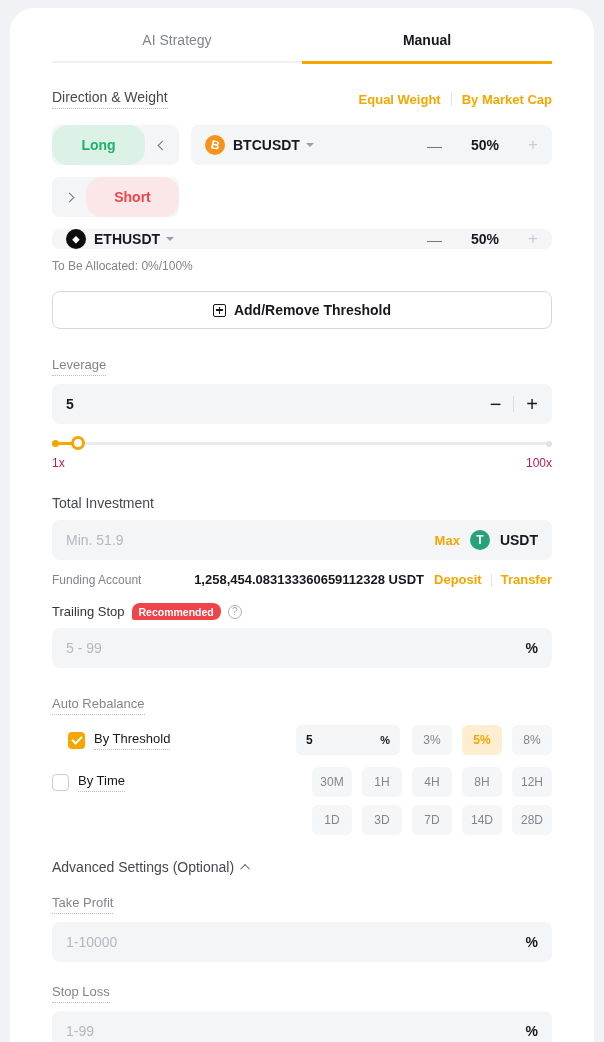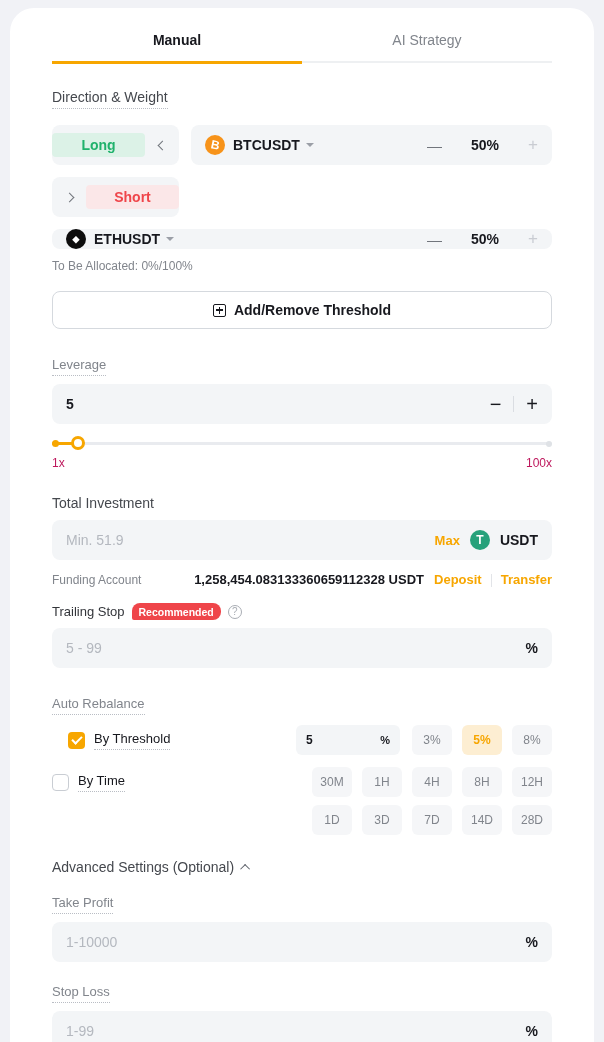--- a/index.html
+++ b/index.html
@@ -18,21 +18,21 @@
   .lbl-dark { font-size:14px; color:#45484e; }
   .dotted { border-bottom:1px dotted #b9bdc4; padding-bottom:3px; }
   .head-links { display:flex; align-items:center; gap:10px; }
   .orange-link { color:#f7a600; font-size:13px; font-weight:700; cursor:pointer; }
   .vdiv { width:1px; height:13px; background:#e2e4e8; }
 
   
   .coin-row { display:flex; gap:12px; margin-top:16px; }
   .coin-row + .coin-row { margin-top:12px;flex-direction:column; }
   .dir-switch { width:127px; height:40px; background:#f3f5f7; border-radius:8px; display:flex; align-items:center; overflow:hidden; flex:none; cursor:pointer; }
-  .dir-pill { width:93px; height:24px; border-radius:4px; display:flex; align-items:center; justify-content:center; font-size:14px; font-weight:700; }
+  .dir-pill { width:93px; height:40px; border-radius:16px; display:flex; align-items:center; justify-content:center; font-size:14px; font-weight:700; }
   .dir-long { background:#dcf2e7; color:#20b26c; }
   .dir-short { background:#fbe7e8; color:#ef454a; }
   .dir-arrow { flex:1; display:flex; align-items:center; justify-content:center; }
   .chev { width:7px; height:7px; border-color:#71757c; border-style:solid; border-width:0; display:inline-block; }
   .chev-left  { border-left-width:1.5px; border-bottom-width:1.5px; transform:rotate(45deg); }
   .chev-right { border-top-width:1.5px; border-right-width:1.5px; transform:rotate(45deg); }
   .sym-box { flex:1; height:40px; background:#f3f5f7; border-radius:8px; display:flex; align-items:center; padding:0 14px; }
   .coin-ic { width:20px; height:20px; border-radius:50%; display:flex; align-items:center; justify-content:center; color:#fff; font-size:12px; font-weight:700; margin-right:8px; flex:none; }
   .coin-btc { background:#f7931a; }
   .coin-btc span { display:inline-block; transform:rotate(12deg); }
@@ -105,26 +105,31 @@
   .adv-head { display:flex; align-items:center; gap:9px; margin-top:24px; cursor:pointer; }
   .chev-up { width:7px; height:7px; border-top:1.5px solid #5e626b; border-left:1.5px solid #5e626b; transform:rotate(45deg) translateY(2px); display:inline-block; }
 </style>
 </head>
 <body>
 
 <div class="card">
   <div class="content">
 
     <div class="tabs">
+      <div class="tab">AI Strategy</div>
       <div class="tab active">Manual</div>
-      <div class="tab">AI Strategy</div>
     </div>
 
     <div class="sec-head">
       <span class="lbl-dark dotted">Direction &amp; Weight</span>
+      <span class="head-links">
+        <span class="orange-link">Equal Weight</span>
+        <span class="vdiv"></span>
+        <span class="orange-link">By Market Cap</span>
+      </span>
     </div>
 
     <div class="coin-row">
       <div class="dir-switch">
         <span class="dir-pill dir-long">Long</span>
         <span class="dir-arrow">
             <i class="chev chev-left"></i>
           </span>
       </div>
       <div class="sym-box">

